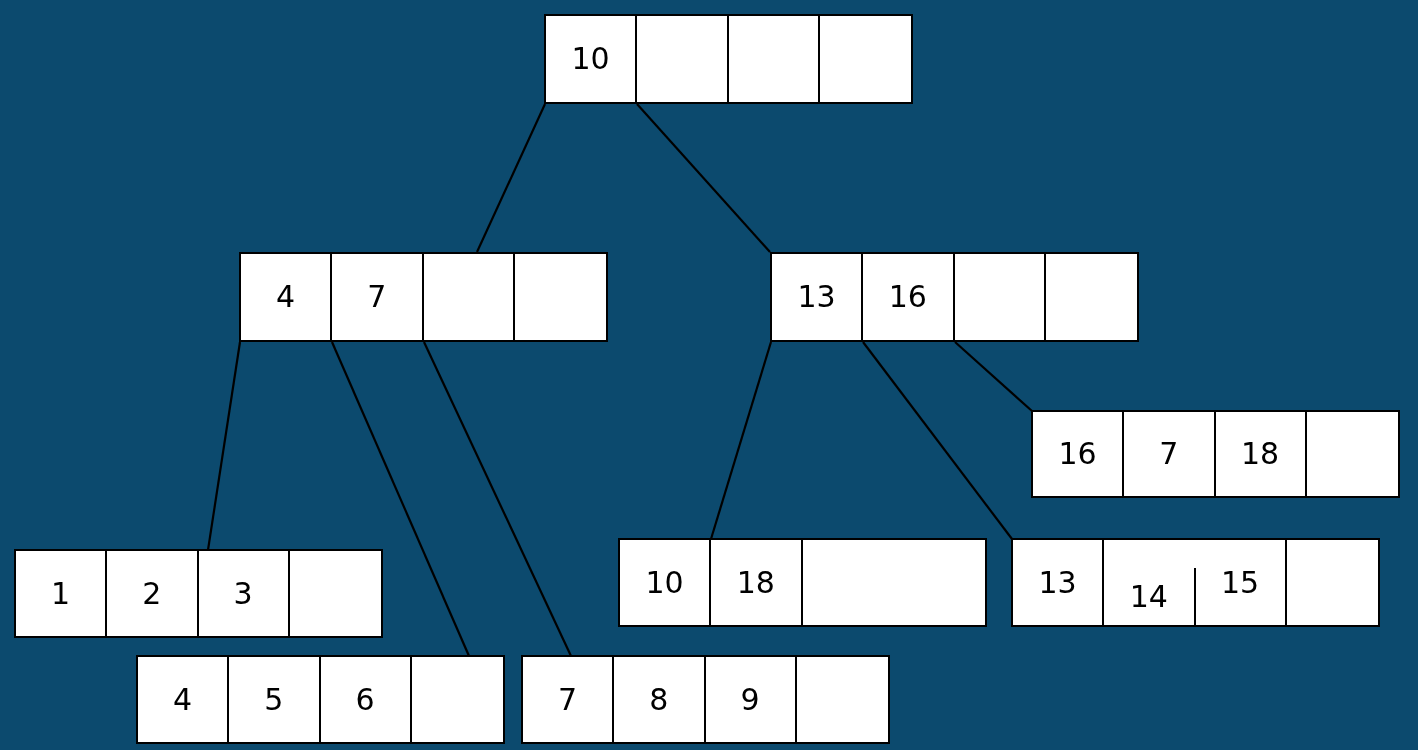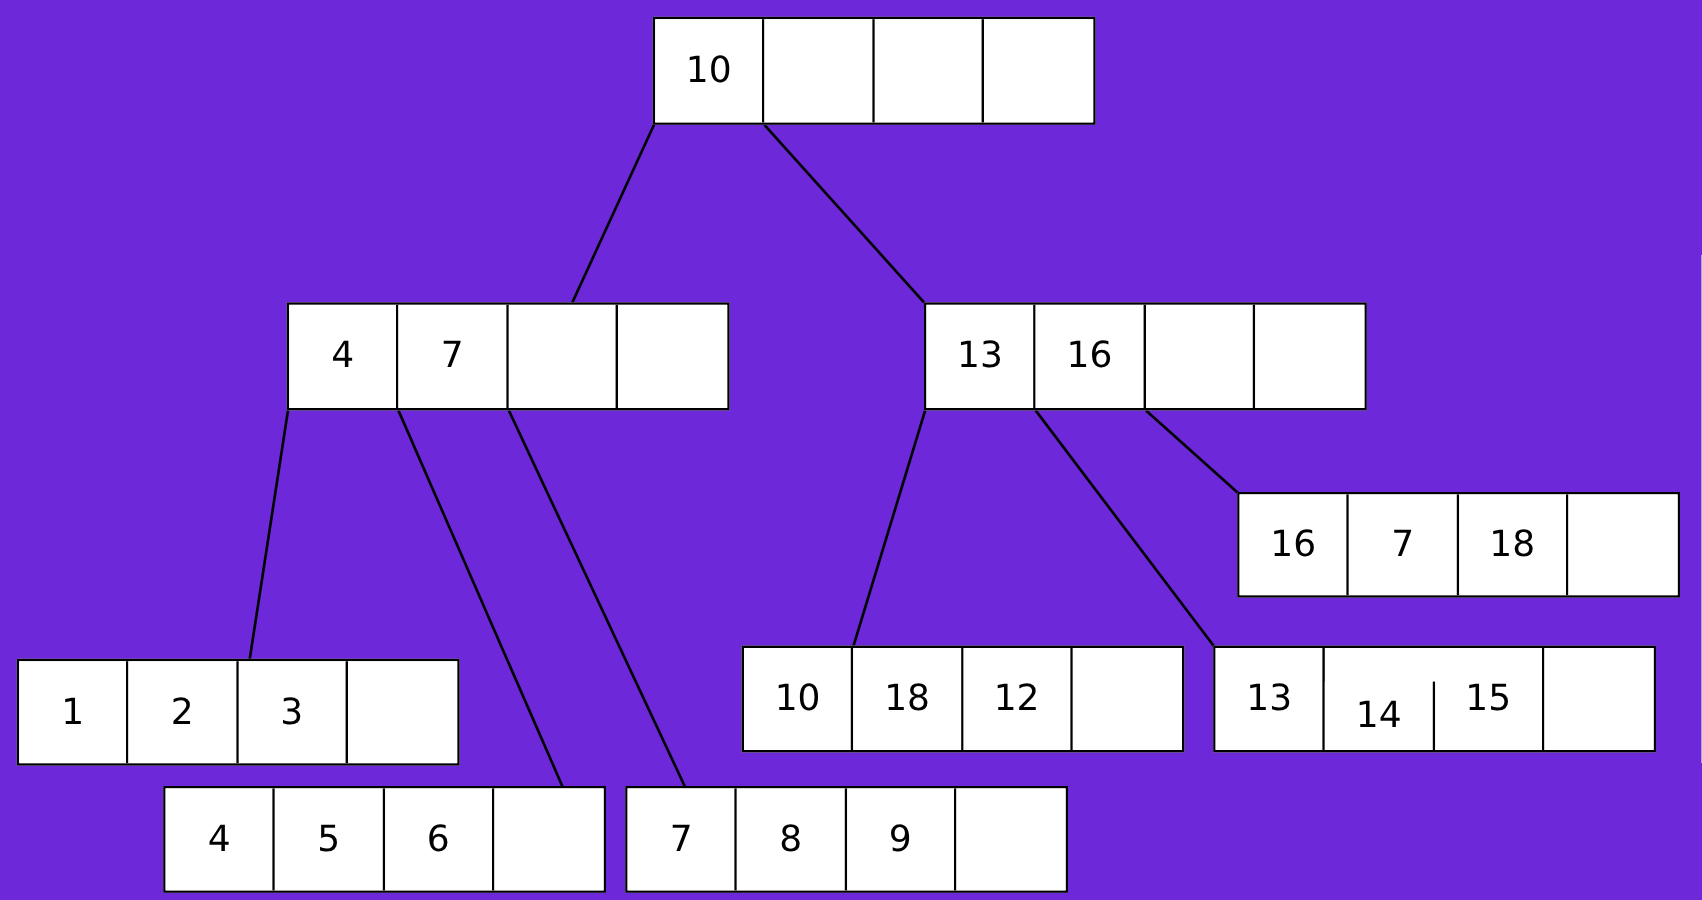--- a/index.html
+++ b/index.html
@@ -4,21 +4,21 @@
 <style>
   html, body {
     margin: 0;
     padding: 0;
     background: #ffffff;
   }
   #canvas {
     position: relative;
     width: 1418px;
     height: 750px;
-    background: #6d28d9;
+    background: #0c4a6e;
     overflow: hidden;
     font-family: "DejaVu Sans", "Liberation Sans", sans-serif;
   }
   #edges {
     position: absolute;
     left: 0;
     top: 0;
     width: 1418px;
     height: 750px;
   }
@@ -94,21 +94,20 @@
     </div>
     <div class="node" style="left: 521px; top: 655px; width: 369px; height: 89px;">
       <div class="cell" style="width: 25%;">7</div>
       <div class="cell" style="width: 25%;">8</div>
       <div class="cell" style="width: 25%;">9</div>
       <div class="cell empty" style="width: 25%;"></div>
     </div>
     <div class="node" style="left: 618px; top: 538px; width: 369px; height: 89px;">
       <div class="cell" style="width: 25%;">10</div>
       <div class="cell" style="width: 25%;">18</div>
-      <div class="cell" style="width: 25%;">12</div>
       <div class="cell empty" style="width: 25%;"></div>
     </div>
     <div class="node" style="left: 1011px; top: 538px; width: 369px; height: 89px;">
       <div class="cell" style="width: 25%;">13</div>
       <div class="cell" style="width: 25%; margin-top: 28px;">14</div>
       <div class="cell" style="width: 25%;">15</div>
       <div class="cell empty" style="width: 25%;"></div>
     </div>
     <div class="node" style="left: 1031px; top: 410px; width: 369px; height: 88px;">
       <div class="cell" style="width: 25%;">16</div>

